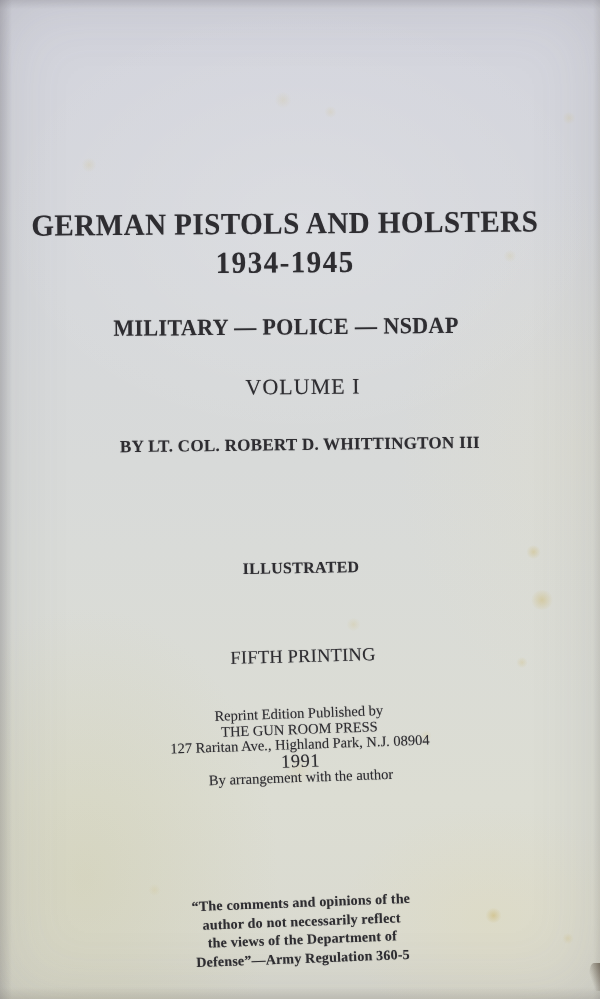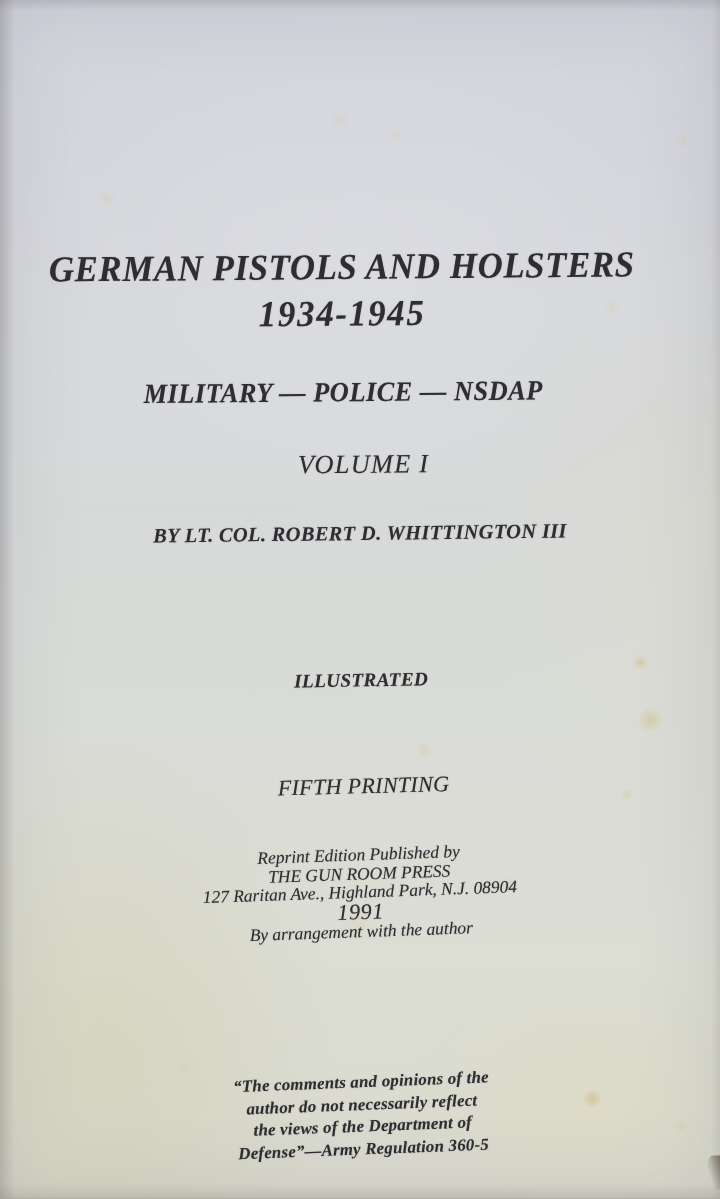--- a/index.html
+++ b/index.html
@@ -11,21 +11,20 @@
       radial-gradient(220px 160px at 82% 92%, rgba(226,218,178,0.30), rgba(226,218,178,0) 70%),
       radial-gradient(300px 420px at 14% 88%, rgba(196,192,140,0.25), rgba(196,192,140,0) 65%),
       radial-gradient(260px 380px at 96% 45%, rgba(228,222,190,0.22), rgba(228,222,190,0) 70%),
       radial-gradient(420px 300px at 50% 22%, rgba(255,255,255,0.14), rgba(255,255,255,0) 75%),
       linear-gradient(90deg, rgba(108,104,112,0.28) 0px, rgba(108,104,112,0) 12px),
       linear-gradient(180deg, rgba(108,104,112,0.20) 0px, rgba(108,104,112,0) 9px),
       linear-gradient(0deg, rgba(105,98,88,0.18) 0px, rgba(105,98,88,0) 12px),
       linear-gradient(270deg, rgba(118,112,102,0.14) 0px, rgba(118,112,102,0) 7px),
       linear-gradient(180deg,#d3d4dd 0%,#d6d8db 30%,#d9dbd8 55%,#dcddd3 80%,#d9d9cf 100%);
     box-shadow: inset 0 0 70px rgba(95,92,98,0.16);
-    font-style: italic;
   }
   .blk{position:absolute;width:100%;text-align:center;
        text-shadow:0 0 1px rgba(46,45,49,0.38);}
   .title{top:206px;left:-15px;transform:rotate(-0.5deg) scaleY(1.05);
          font-weight:bold;font-size:29px;line-height:37px;letter-spacing:0.5px;}
   .title .yrs{letter-spacing:1.5px;}
   .subtitle{top:314px;left:-14px;transform:rotate(-0.5deg) scaleY(1.05);
             font-weight:bold;font-size:22px;letter-spacing:0.4px;}
   .volume{top:374px;left:3px;transform:rotate(-0.5deg);
           font-size:22px;letter-spacing:1px;}

